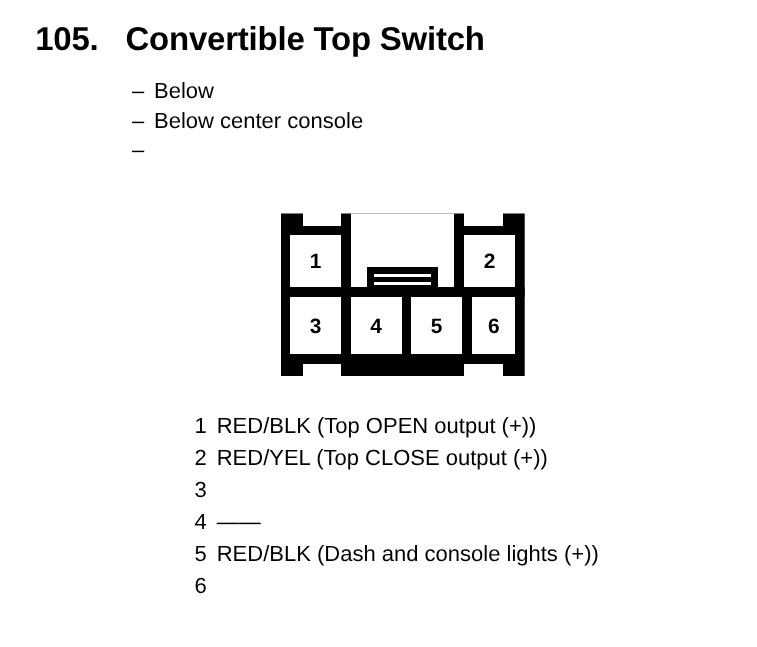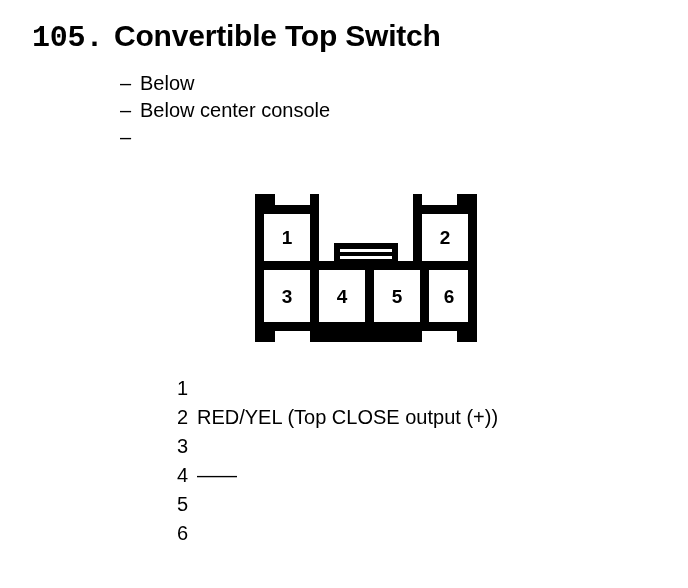--- a/index.html
+++ b/index.html
@@ -24,21 +24,20 @@
     top: 18px;
     font-size: 30px;
     font-weight: bold;
     letter-spacing: -0.2px;
     white-space: nowrap;
     line-height: 36px;
   }
   .page-title .title-num {
     display: inline-block;
     min-width: 82px;
-    font-family: Liberation Mono, monospace;
   }
 
   
   .desc-list {
     position: absolute;
     left: 120px;
     top: 70px;
     width: 540px;
   }
   .desc-item {
@@ -170,31 +169,33 @@
     <text class="pin-num-text" x="32" y="109" text-anchor="middle">3</text>
     <text class="pin-num-text" x="87" y="109" text-anchor="middle">4</text>
     <text class="pin-num-text" x="142" y="109" text-anchor="middle">5</text>
     <text class="pin-num-text" x="194" y="109" text-anchor="middle">6</text>
   </svg>
 </div>
 
 <div class="pin-list">
   <div class="pin-row">
     <span class="pin-row-num">1</span>
+    <span class="pin-row-desc">RED/BLK (Top OPEN output (+))</span>
   </div>
   <div class="pin-row">
     <span class="pin-row-num">2</span>
     <span class="pin-row-desc">RED/YEL (Top CLOSE output (+))</span>
   </div>
   <div class="pin-row">
     <span class="pin-row-num">3</span>
   </div>
   <div class="pin-row">
     <span class="pin-row-num">4</span>
     <span class="pin-row-desc">——</span>
   </div>
   <div class="pin-row">
     <span class="pin-row-num">5</span>
+    <span class="pin-row-desc">RED/BLK (Dash and console lights (+))</span>
   </div>
   <div class="pin-row">
     <span class="pin-row-num">6</span>
   </div>
 </div>
 
 </body></html>

